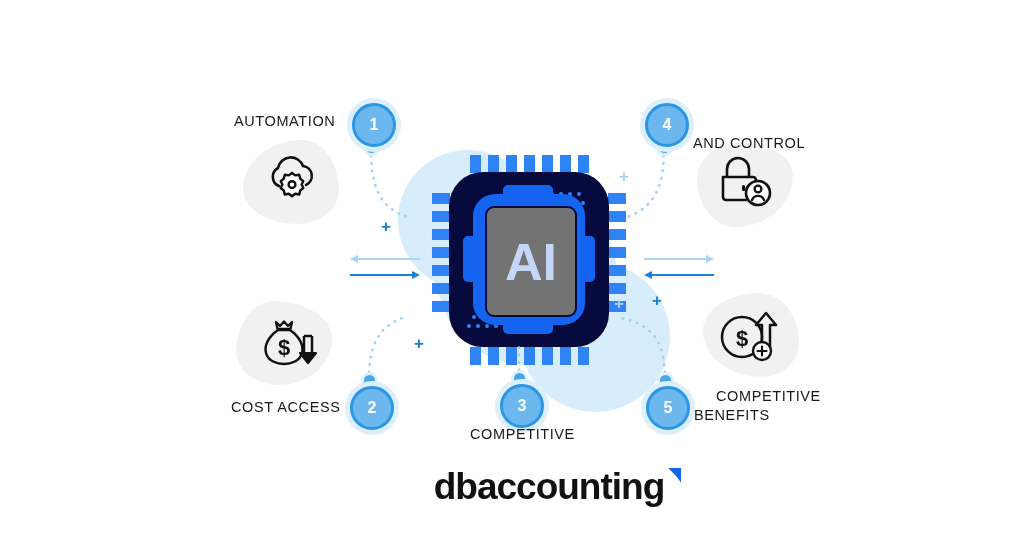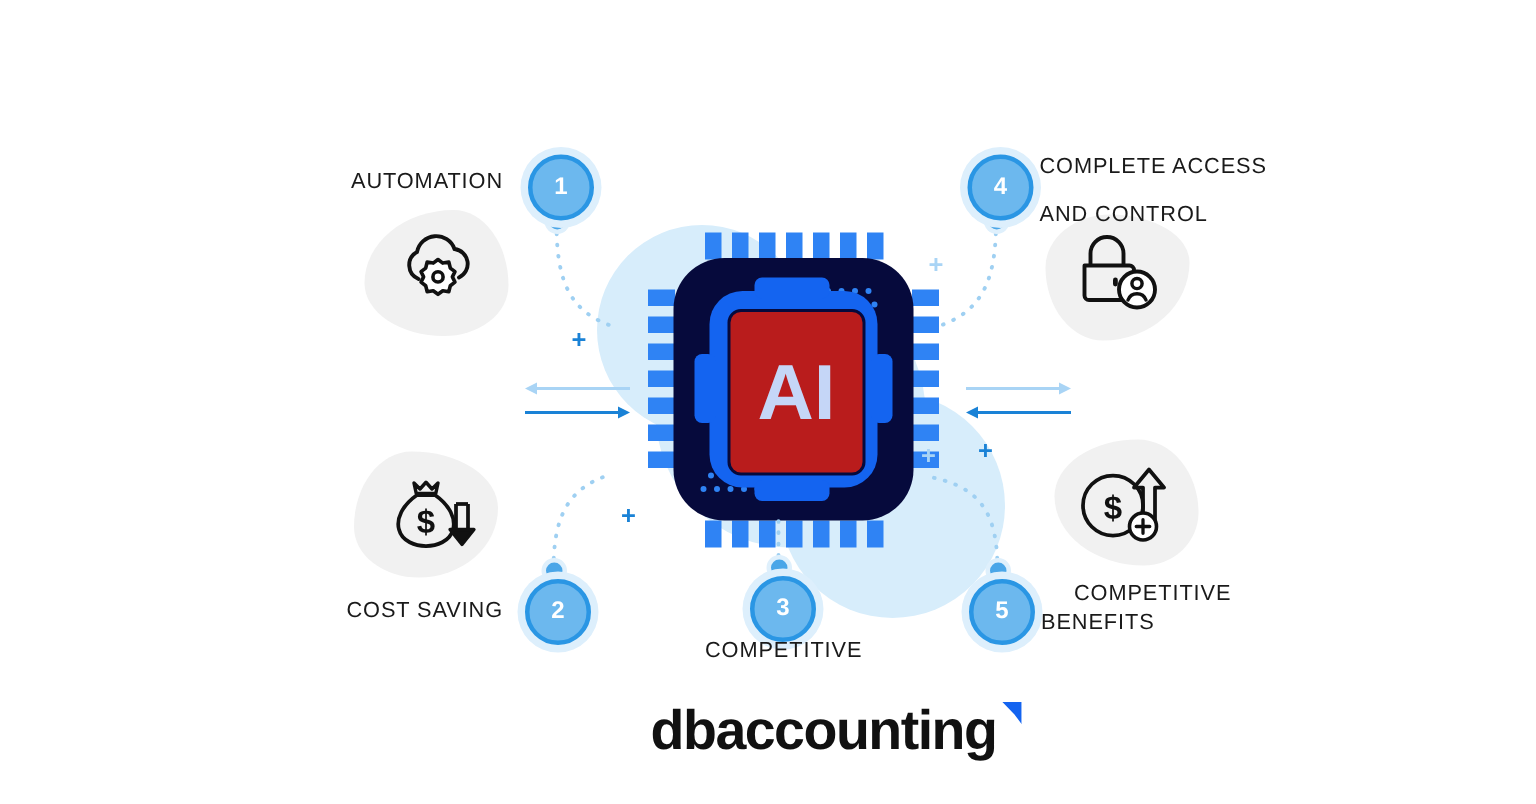--- a/index.html
+++ b/index.html
@@ -91,21 +91,21 @@
 
   .chip-ring-tabs i {
     position: absolute;
     background: #1464f0;
     border-radius: 5px;
   }
   .chip-inner {
     position: absolute;
     left: 53px; top: 51px;
     width: 88px; height: 107px;
-    background: #b91c1c;
+    background: #737373;
     border: 2px solid #060a3c;
     border-radius: 9px;
     display: flex;
     align-items: center;
     justify-content: center;
   }
   .chip-label {
     font-size: 52px;
     font-weight: 700;
     color: #c5d6f7;
@@ -362,39 +362,38 @@
   <div class="icon-svg" style="left:713px; top:155px;">
     <svg width="62" height="58" viewBox="0 0 62 58">
       <path d="M14 21 V14 A11 11 0 0 1 36 14 V21" fill="none" stroke="#111" stroke-width="2.6" stroke-linecap="round"></path>
       <path d="M10 22 H40 A3 3 0 0 1 43 25 V42 A3 3 0 0 1 40 45 H13 A3 3 0 0 1 10 42 Z" fill="none" stroke="#111" stroke-width="2.6" stroke-linejoin="round"></path>
       <rect x="29" y="30" width="3.2" height="6" rx="1.6" fill="#111"></rect>
       <circle cx="45" cy="38" r="12" fill="#fff" stroke="#111" stroke-width="2.6"></circle>
       <circle cx="45" cy="34" r="3.4" fill="none" stroke="#111" stroke-width="2.3"></circle>
       <path d="M39 45 A6.4 6.4 0 0 1 51 45" fill="none" stroke="#111" stroke-width="2.3" stroke-linecap="round"></path>
     </svg>
   </div>
-  <div class="label" style="left:693px; top:102px;">COMPLETE ACCESS</div>
   <div class="label" style="left:693px; top:134px;">AND CONTROL</div>
   <div class="badge" style="left:645px; top:103px;">
     <span>4</span>
   </div>
 
   <div class="icon-blob b3" style="left:236px; top:301px;"></div>
   <div class="icon-svg" style="left:256px; top:310px;">
     <svg width="62" height="62" viewBox="0 0 62 62">
       <path d="M20 12 L24 16 L28 11.5 L32 16 L36 12 L34.5 19 H21.5 Z" fill="none" stroke="#111" stroke-width="2.3" stroke-linejoin="round"></path>
       <path d="M22 20 C12 27 8 36 10 43 C12 51 21 54 28 54 C35 54 44 51 46 43 C48 36 44 27 34 20 Z" fill="none" stroke="#111" stroke-width="2.5" stroke-linejoin="round"></path>
       <text x="28" y="45" font-family="Liberation Sans, sans-serif" font-size="22" font-weight="700" text-anchor="middle" fill="#111">$</text>
       <path d="M48 26 V44" fill="none" stroke="#111" stroke-width="2.5"></path>
       <path d="M56 26 V44" fill="none" stroke="#111" stroke-width="2.5"></path>
       <path d="M44 43 L52 53 L60 43 Z" fill="#111" stroke="#111" stroke-width="2.2" stroke-linejoin="round"></path>
       <path d="M48 26 H56" fill="none" stroke="#111" stroke-width="2.5"></path>
     </svg>
   </div>
-  <div class="label" style="left:231px; top:398px;">COST SAVING</div>
+  <div class="label" style="left:231px; top:398px;">COST ACCESS</div>
   <div class="badge" style="left:350px; top:386px;">
     <span>2</span>
   </div>
 
   <div class="badge" style="left:500px; top:384px;">
     <span>3</span>
   </div>
   <div class="label" style="left:470px; top:425px;">COMPETITIVE</div>
 
   <div class="icon-blob b4" style="left:703px; top:293px;"></div>

